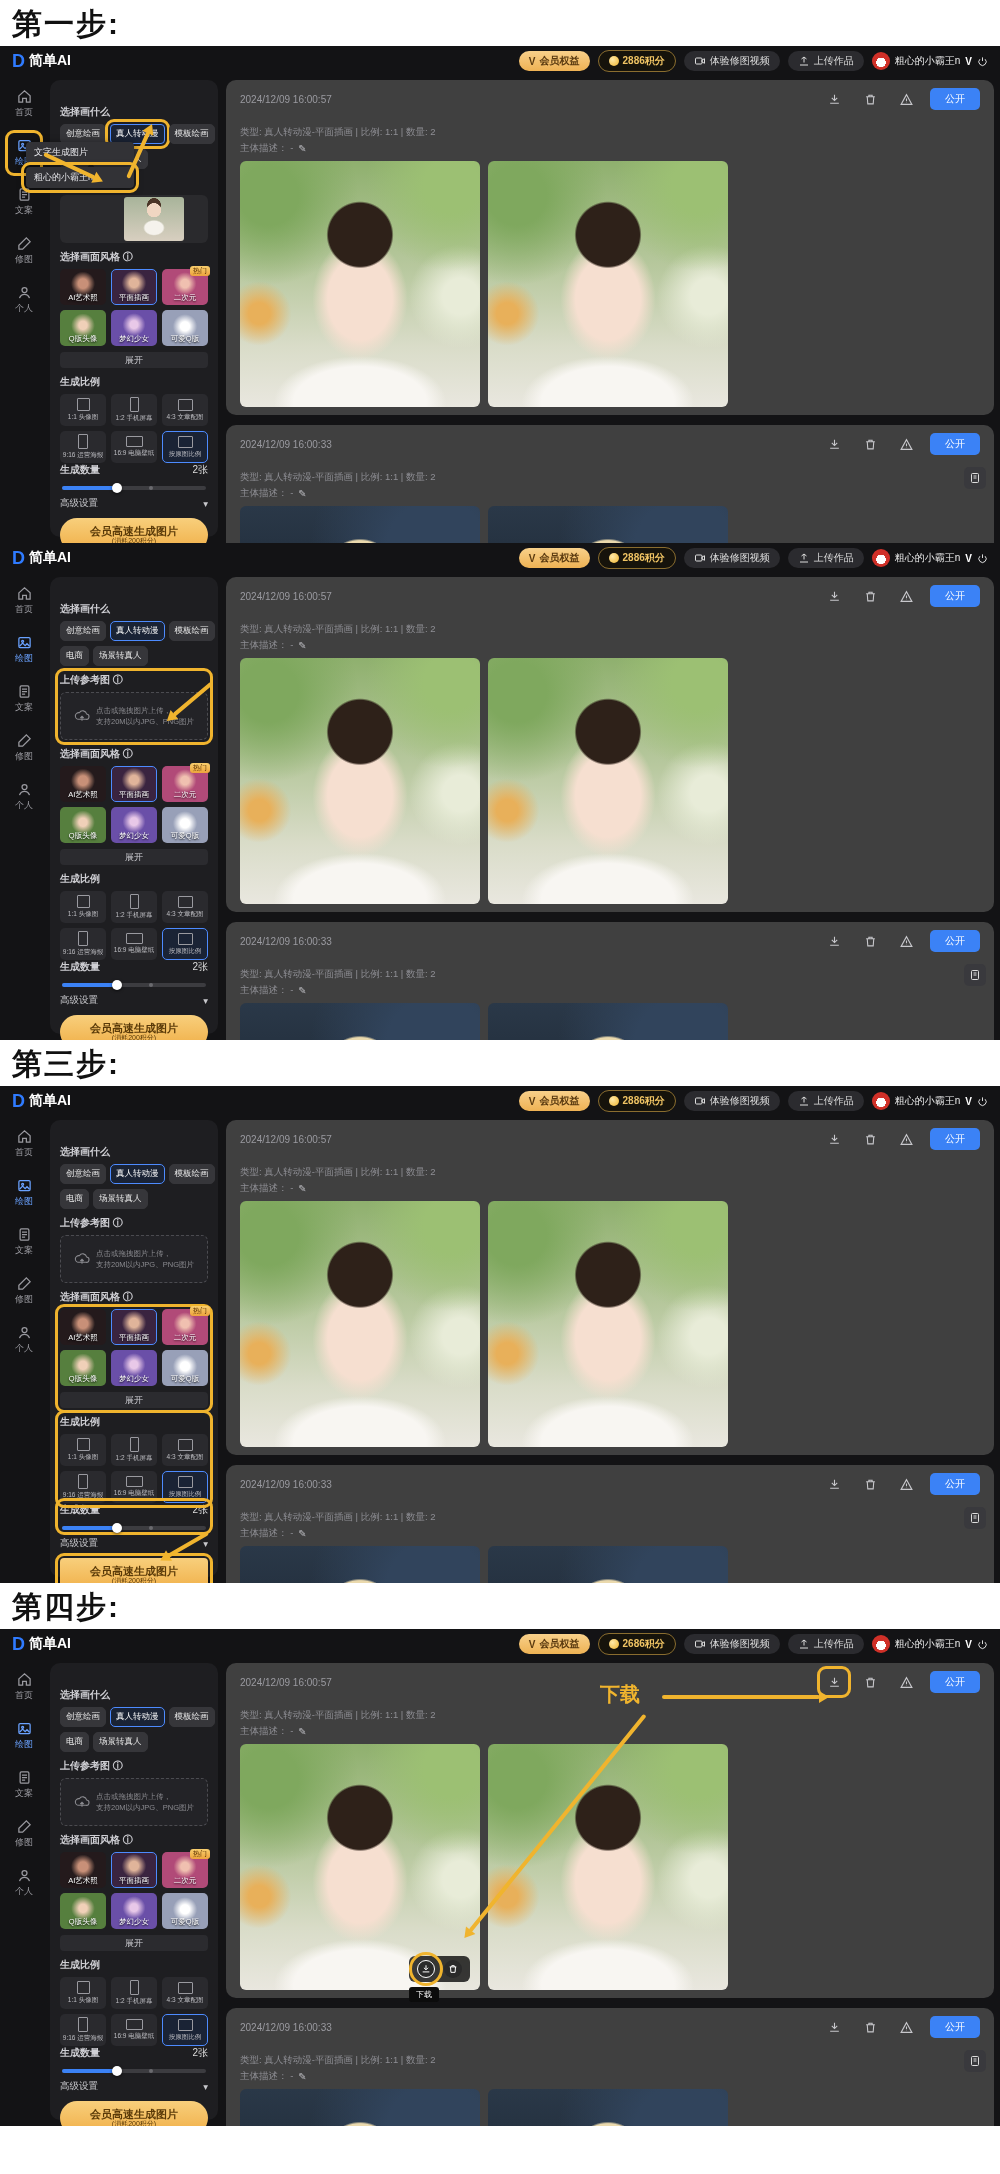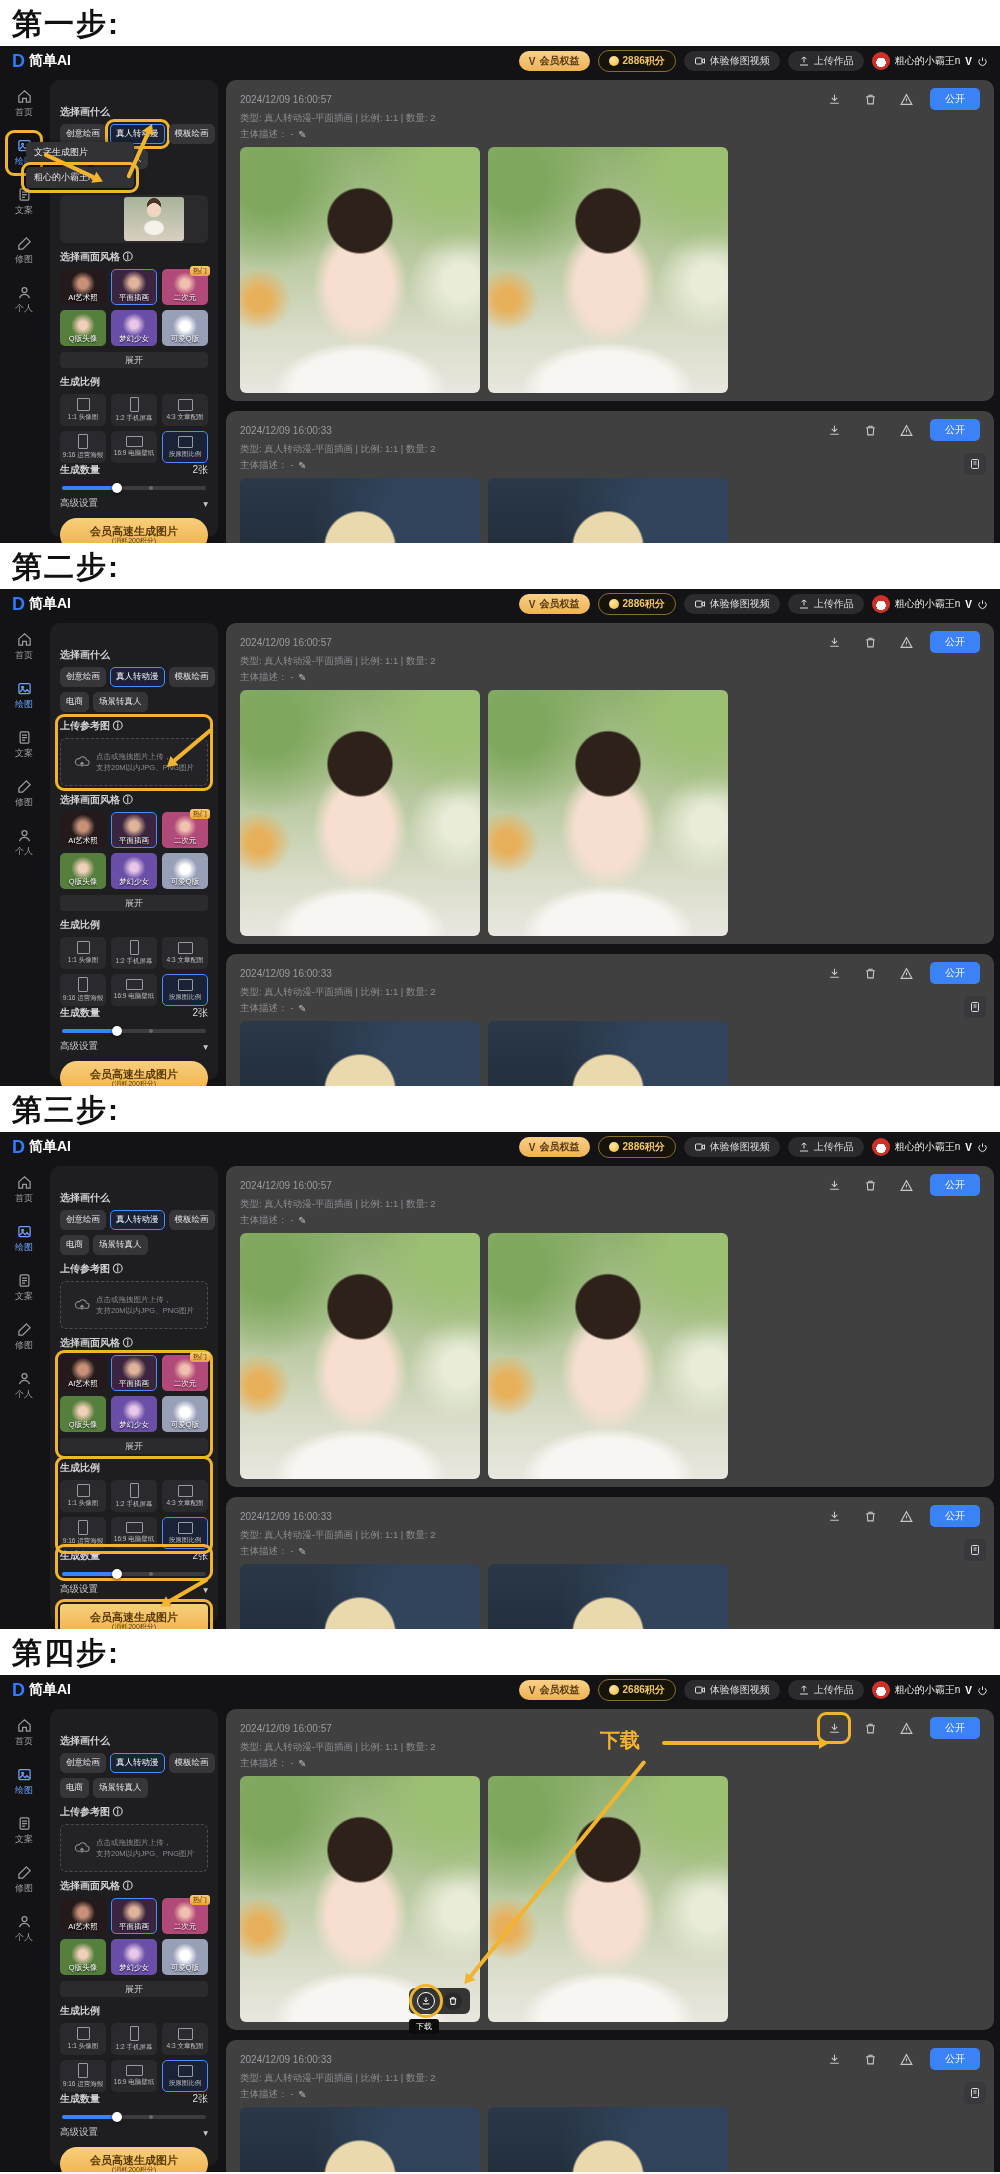--- a/index.html
+++ b/index.html
@@ -67,21 +67,21 @@
   .gen-btn{margin-top:8px;height:34px;border-radius:17px;background:linear-gradient(180deg,#f8cf7c,#f0ae46);display:flex;flex-direction:column;align-items:center;justify-content:center;color:#5a3a08;font-weight:bold;font-size:11px;line-height:1.15;}
   .gen-sub{font-size:7px;font-weight:normal;}
   
   .main{position:absolute;left:226px;top:34px;right:6px;bottom:-260px;}
   .card{background:#404040;border-radius:10px;padding:8px 14px;position:relative;margin-bottom:10px;}
   .card-head{display:flex;align-items:center;height:22px;}
   .time{color:#9a9aa0;font-size:10px;}
   .actions{margin-left:auto;display:flex;align-items:center;gap:12px;}
   .icon-btn{width:24px;height:22px;display:flex;align-items:center;justify-content:center;color:#c8c8cc;}
   .pub-btn{background:#3b82f6;color:#fff;font-size:10px;padding:4px 15px;border-radius:5px;}
-  .meta{color:#8f8f95;font-size:9.5px;margin-top:2px;}
+  .meta{color:#8f8f95;font-size:9.5px;margin-top:16px;}
   .desc{color:#8f8f95;font-size:9.5px;margin-top:3px;display:flex;align-items:center;gap:5px;}
   .pencil{color:#b8b8bd;font-size:10px;}
   .imgs{display:flex;gap:8px;margin-top:6px;}
   .gimg{width:240px;height:246px;border-radius:6px;position:relative;overflow:hidden;}
   .img-street{background:
     radial-gradient(circle at 50% 30%,#2e2119 0 15%,transparent 16%),
     radial-gradient(ellipse 32% 40% at 50% 56%,#f6dfd0 0 42%,transparent 62%),
     radial-gradient(ellipse 46% 24% at 50% 98%,#f8f6f2 0 60%,transparent 78%),
     radial-gradient(circle at 12% 14%,#7fa85e 0 10%,transparent 30%),
     radial-gradient(circle at 88% 10%,#9cc073 0 9%,transparent 28%),
@@ -387,21 +387,20 @@
         </div>
         <div class="dropdown">
           <div class="dd-item">文字生成图片</div>
           <div class="dd-item ybox">粗心的小霸王n</div>
         </div>
         <div class="arr" style="left: 44px; top: 106px; width: 56px; transform: rotate(25deg);"></div>
         <div class="arr" style="left: 128px; top: 130px; width: 50px; transform: rotate(-66deg);"></div>
       </div>
     </div>
     <div class="section">
-      <div class="heading">第二步:</div>
       <div class="app">
         <div class="topbar">
           <div class="logo">
             <span class="logo-d">D</span>
             <span>简单AI</span>
           </div>
           <div class="tb-right">
             <div class="pill vip">
               <span>V</span>
               <span>会员权益</span>

